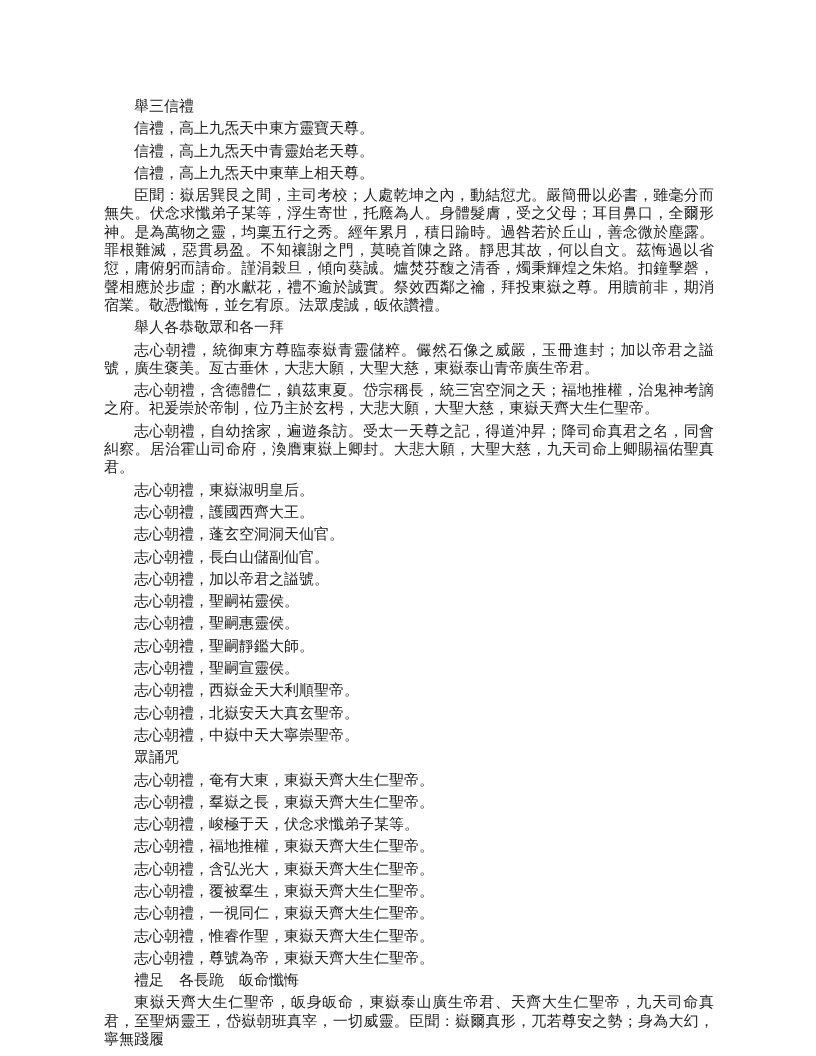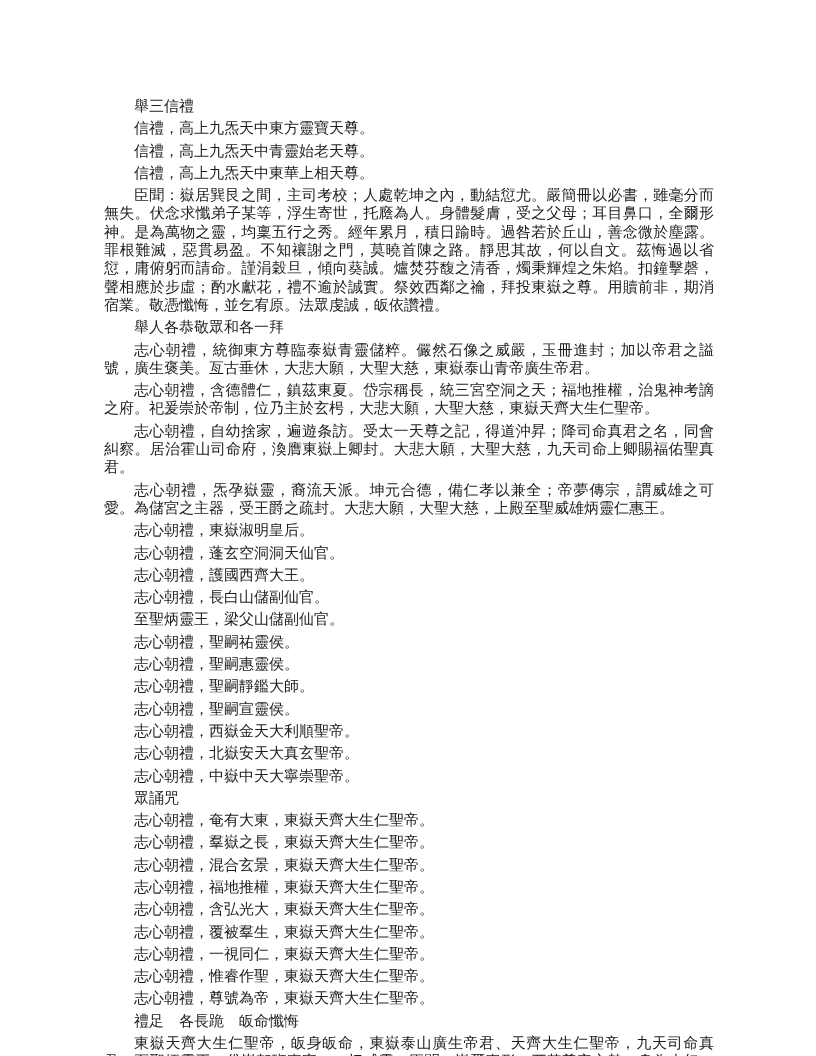--- a/index.html
+++ b/index.html
@@ -38,37 +38,36 @@
 <div class="page">
   <p>舉三信禮</p>
   <p>信禮，高上九炁天中東方靈寶天尊。</p>
   <p>信禮，高上九炁天中青靈始老天尊。</p>
   <p>信禮，高上九炁天中東華上相天尊。</p>
   <p>臣聞：嶽居巽艮之間，主司考校；人處乾坤之內，動結愆尤。嚴簡冊以必書，雖毫分而無失。伏念求懺弟子某等，浮生寄世，托廕為人。身體髮膚，受之父母；耳目鼻口，全爾形神。是為萬物之靈，均稟五行之秀。經年累月，積日踰時。過咎若於丘山，善念微於塵露。罪根難滅，惡貫易盈。不知禳謝之門，莫曉首陳之路。靜思其故，何以自文。茲悔過以省愆，庸俯躬而請命。謹涓穀旦，傾向葵誠。爐焚芬馥之清香，燭秉輝煌之朱焰。扣鐘擊磬，聲相應於步虛；酌水獻花，禮不逾於誠實。祭效西鄰之禴，拜投東嶽之尊。用贖前非，期消宿業。敬憑懺悔，並乞宥原。法眾虔誠，皈依讚禮。</p>
   <p>舉人各恭敬眾和各一拜</p>
   <p>志心朝禮，統御東方尊臨泰嶽青靈儲粹。儼然石像之威嚴，玉冊進封；加以帝君之謚號，廣生褒美。亙古垂休，大悲大願，大聖大慈，東嶽泰山青帝廣生帝君。</p>
   <p>志心朝禮，含德體仁，鎮茲東夏。岱宗稱長，統三宮空洞之天；福地推權，治鬼神考謫之府。祀爰崇於帝制，位乃主於玄枵，大悲大願，大聖大慈，東嶽天齊大生仁聖帝。</p>
   <p>志心朝禮，自幼捨家，遍遊条訪。受太一天尊之記，得道沖昇；降司命真君之名，同會糾察。居治霍山司命府，渙膺東嶽上卿封。大悲大願，大聖大慈，九天司命上卿賜福佑聖真君。</p>
-  <p>志心朝禮，炁孕嶽靈，裔流天派。坤元合德，備仁孝以兼全；帝夢傳宗，謂威雄之可愛。為儲宮之主器，受王爵之疏封。大悲大願，大聖大慈，上殿至聖威雄炳靈仁惠王。</p>
   <p>志心朝禮，東嶽淑明皇后。</p>
+  <p>志心朝禮，護國西齊大王。</p>
   <p>志心朝禮，蓬玄空洞洞天仙官。</p>
-  <p>志心朝禮，護國西齊大王。</p>
   <p>志心朝禮，長白山儲副仙官。</p>
-  <p>至聖炳靈王，梁父山儲副仙官。</p>
+  <p>志心朝禮，加以帝君之謚號。</p>
   <p>志心朝禮，聖嗣祐靈侯。</p>
   <p>志心朝禮，聖嗣惠靈侯。</p>
   <p>志心朝禮，聖嗣靜鑑大師。</p>
   <p>志心朝禮，聖嗣宣靈侯。</p>
   <p>志心朝禮，西嶽金天大利順聖帝。</p>
   <p>志心朝禮，北嶽安天大真玄聖帝。</p>
   <p>志心朝禮，中嶽中天大寧崇聖帝。</p>
   <p>眾誦咒</p>
   <p>志心朝禮，奄有大東，東嶽天齊大生仁聖帝。</p>
   <p>志心朝禮，羣嶽之長，東嶽天齊大生仁聖帝。</p>
-  <p>志心朝禮，混合玄景，東嶽天齊大生仁聖帝。</p>
+  <p>志心朝禮，峻極于天，伏念求懺弟子某等。</p>
   <p>志心朝禮，福地推權，東嶽天齊大生仁聖帝。</p>
   <p>志心朝禮，含弘光大，東嶽天齊大生仁聖帝。</p>
   <p>志心朝禮，覆被羣生，東嶽天齊大生仁聖帝。</p>
   <p>志心朝禮，一視同仁，東嶽天齊大生仁聖帝。</p>
   <p>志心朝禮，惟睿作聖，東嶽天齊大生仁聖帝。</p>
   <p>志心朝禮，尊號為帝，東嶽天齊大生仁聖帝。</p>
   <p>禮足　各長跪　皈命懺悔</p>
   <p>東嶽天齊大生仁聖帝，皈身皈命，東嶽泰山廣生帝君、天齊大生仁聖帝，九天司命真君，至聖炳靈王，岱嶽朝班真宰，一切威靈。臣聞：嶽爾真形，兀若尊安之勢；身為大幻，寧無踐履</p>
 </div>
 

